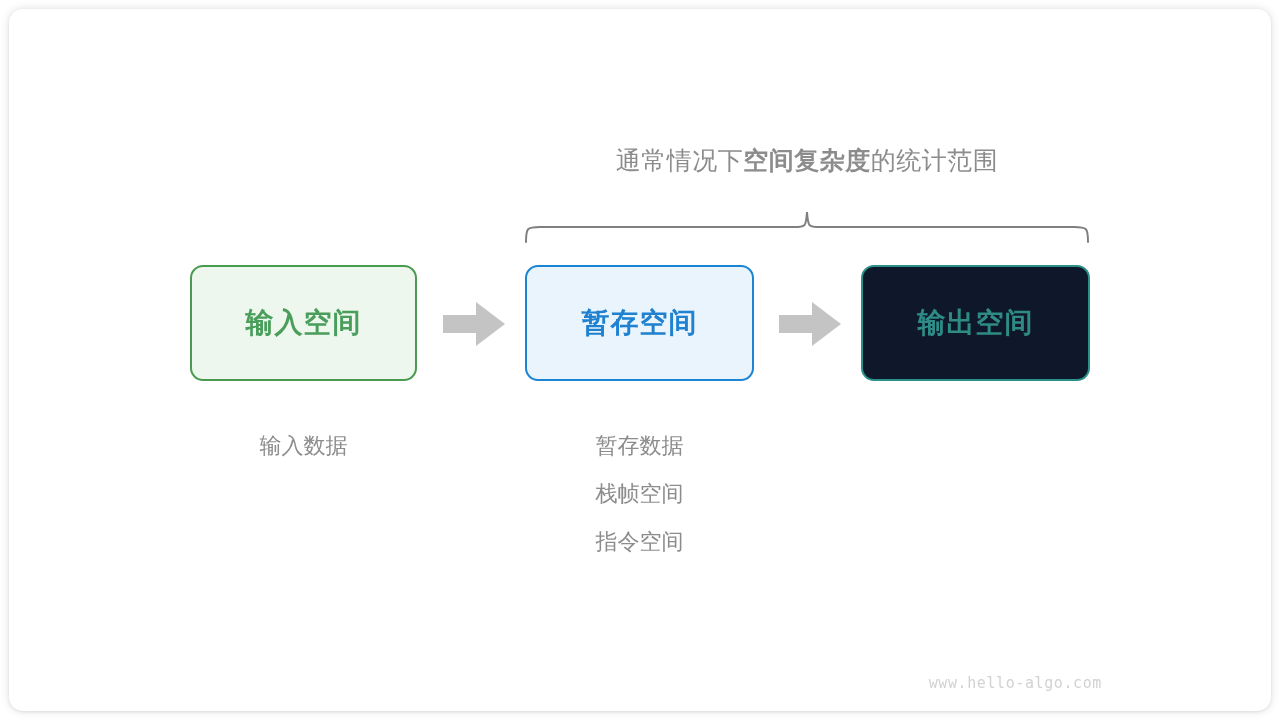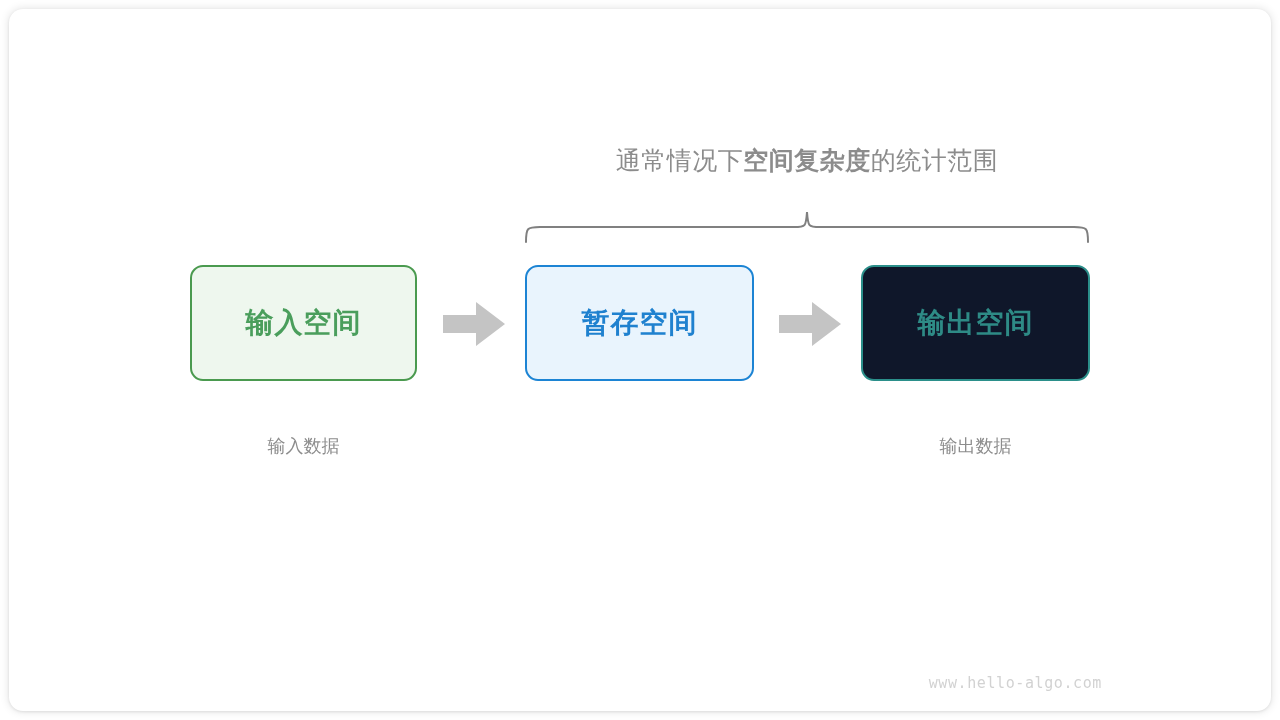--- a/index.html
+++ b/index.html
@@ -111,21 +111,21 @@
   }
   .arrow-1 { left: 443px; }
   .arrow-2 { left: 779px; }
 
   
   .labels {
     position: absolute;
     top: 422px;
     width: 227px;
     text-align: center;
-    font-size: 18px;
+    font-size: 22px;
     color: #8c8c8c;
     line-height: 48px;
   }
   .labels-input  { left: 190px; }
   .labels-buffer { left: 525px; width: 229px; }
   .labels-output { left: 861px; width: 229px; }
   .labels div { white-space: nowrap; }
 
   
   .watermark {
@@ -173,18 +173,20 @@
   </div>
   <div class="arrow arrow-2">
     <svg width="62" height="44" viewBox="0 0 62 44" xmlns="http://www.w3.org/2000/svg">
       <path d="M0 13 L33 13 L33 0 L62 22 L33 44 L33 31 L0 31 Z" fill="#c4c4c4"></path>
     </svg>
   </div>
 
   <div class="labels labels-input">
     <div>输入数据</div>
   </div>
-  <div class="labels labels-output">
-    <div>输出数据</div>
+  <div class="labels labels-buffer">
+    <div>暂存数据</div>
+    <div>栈帧空间</div>
+    <div>指令空间</div>
   </div>
 
   <div class="watermark">www.hello-algo.com</div>
 </div>
 
 </body></html>

